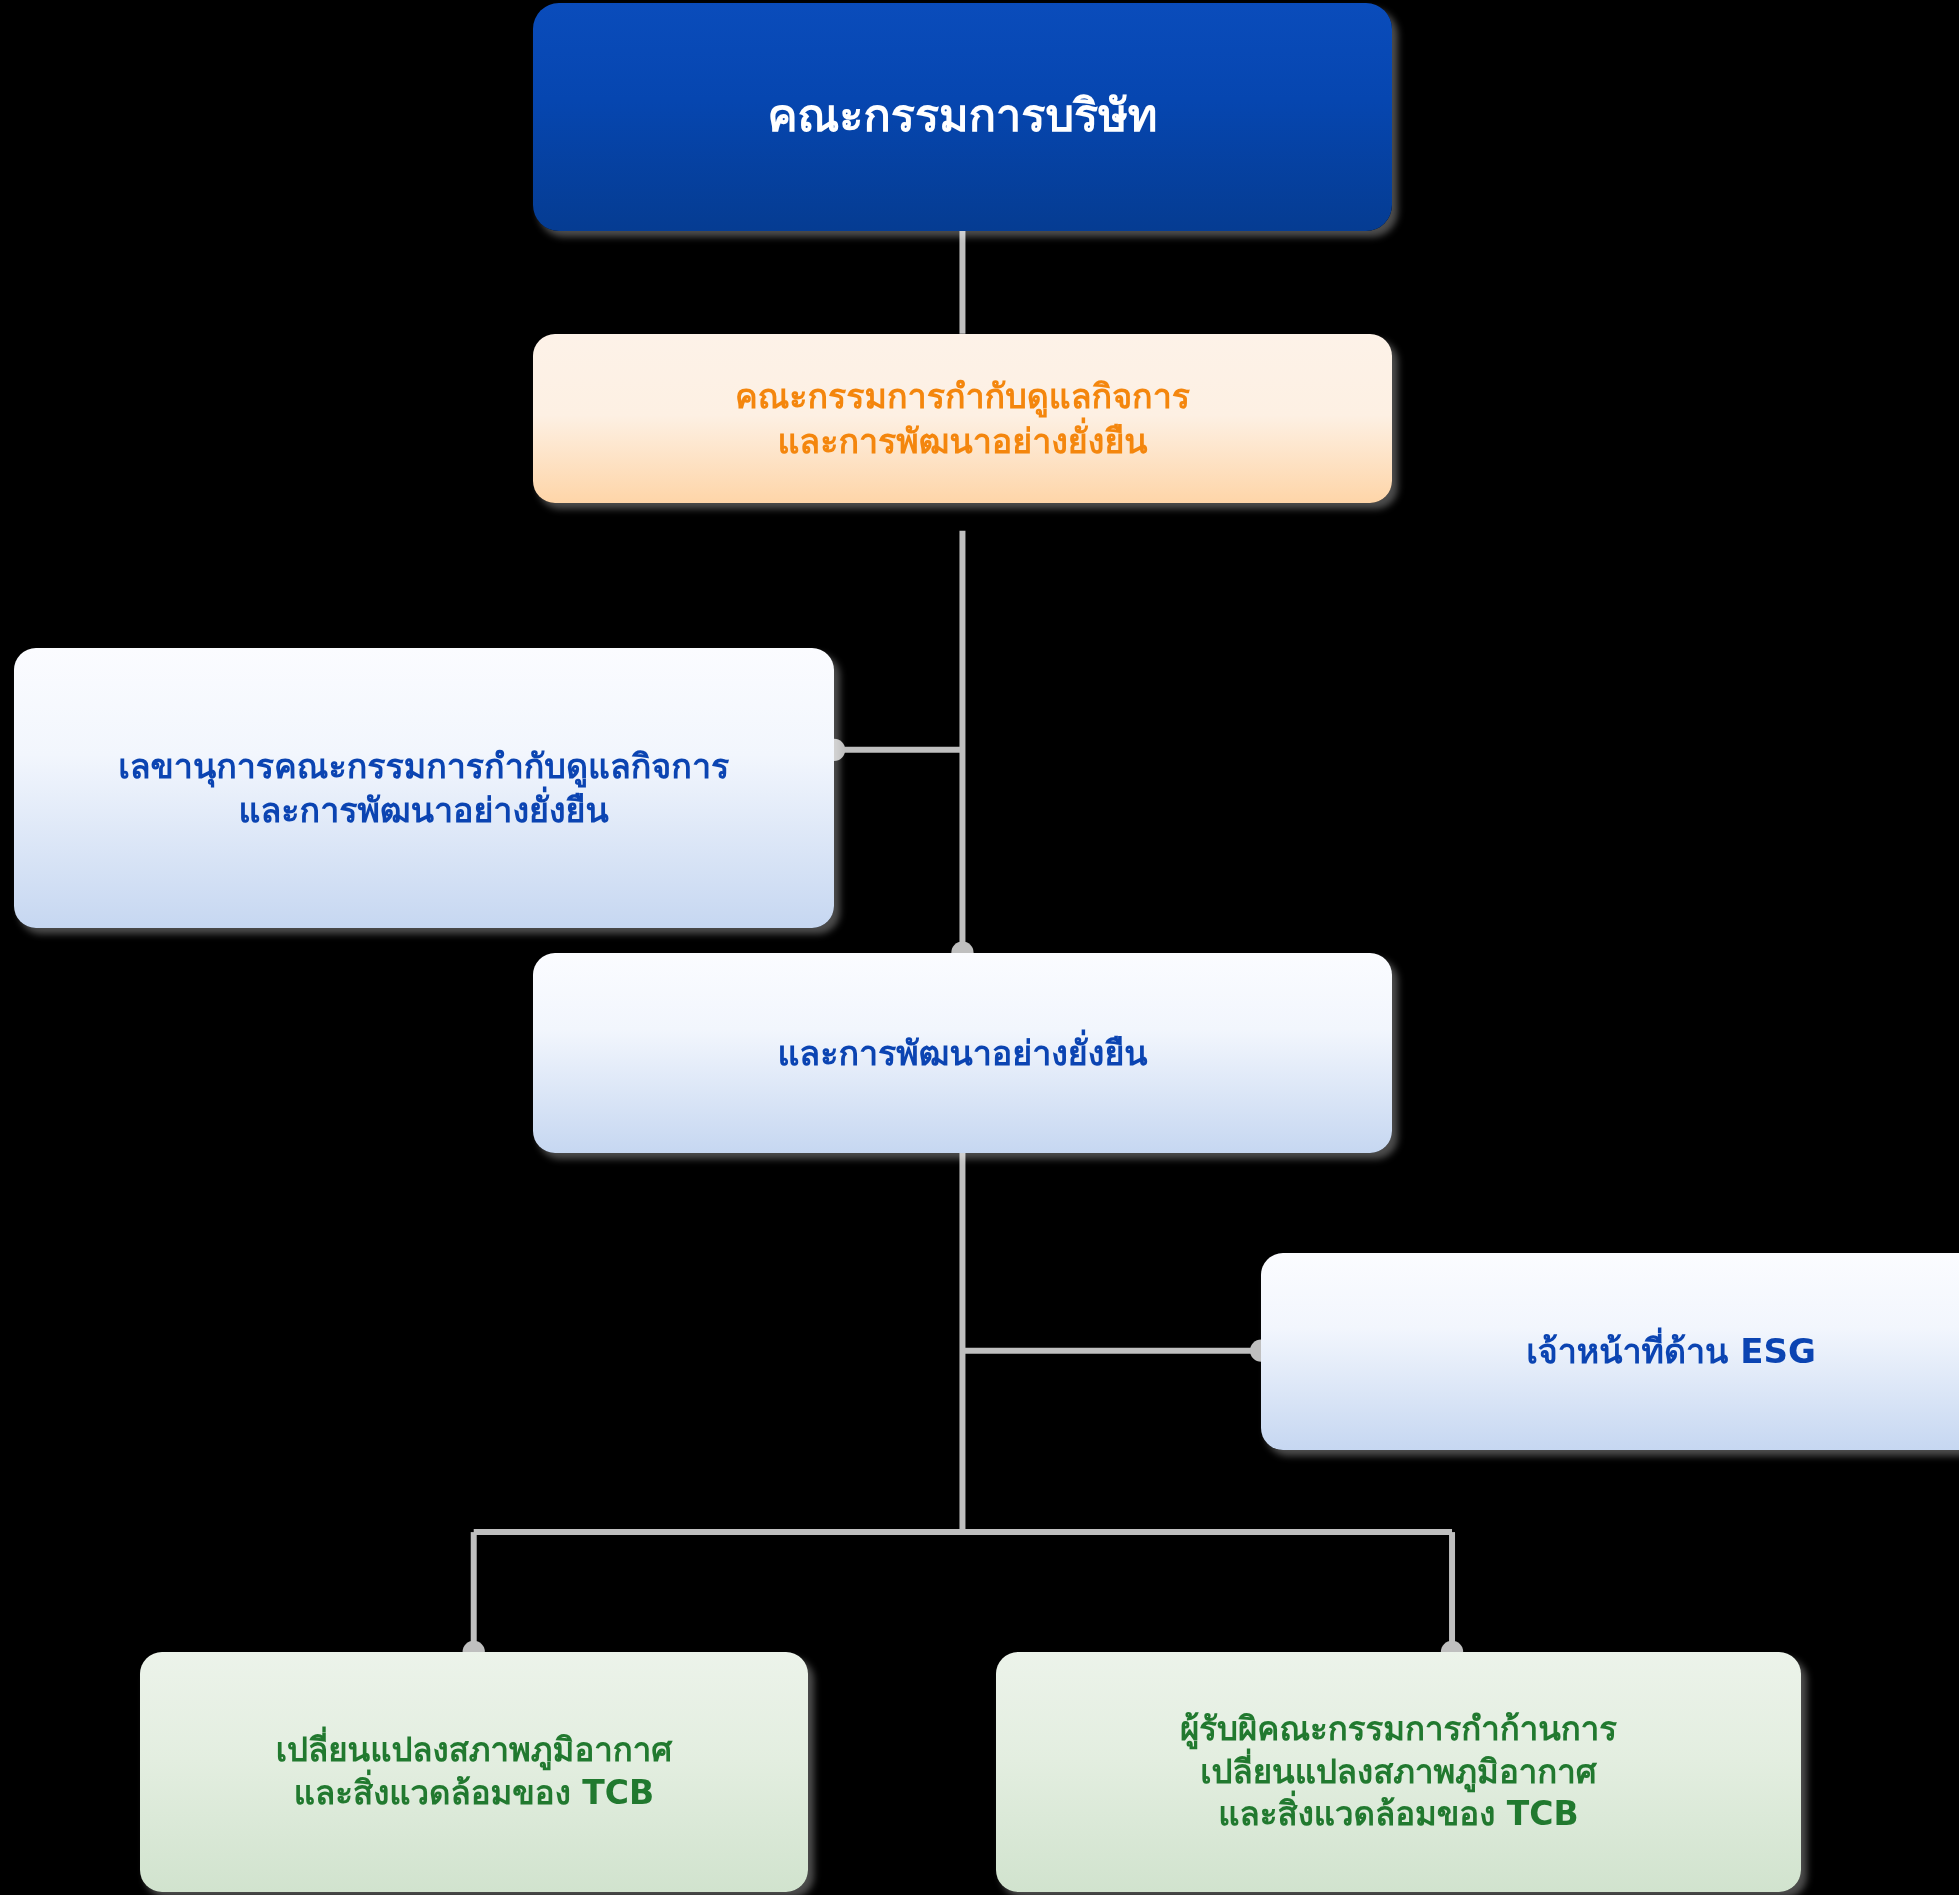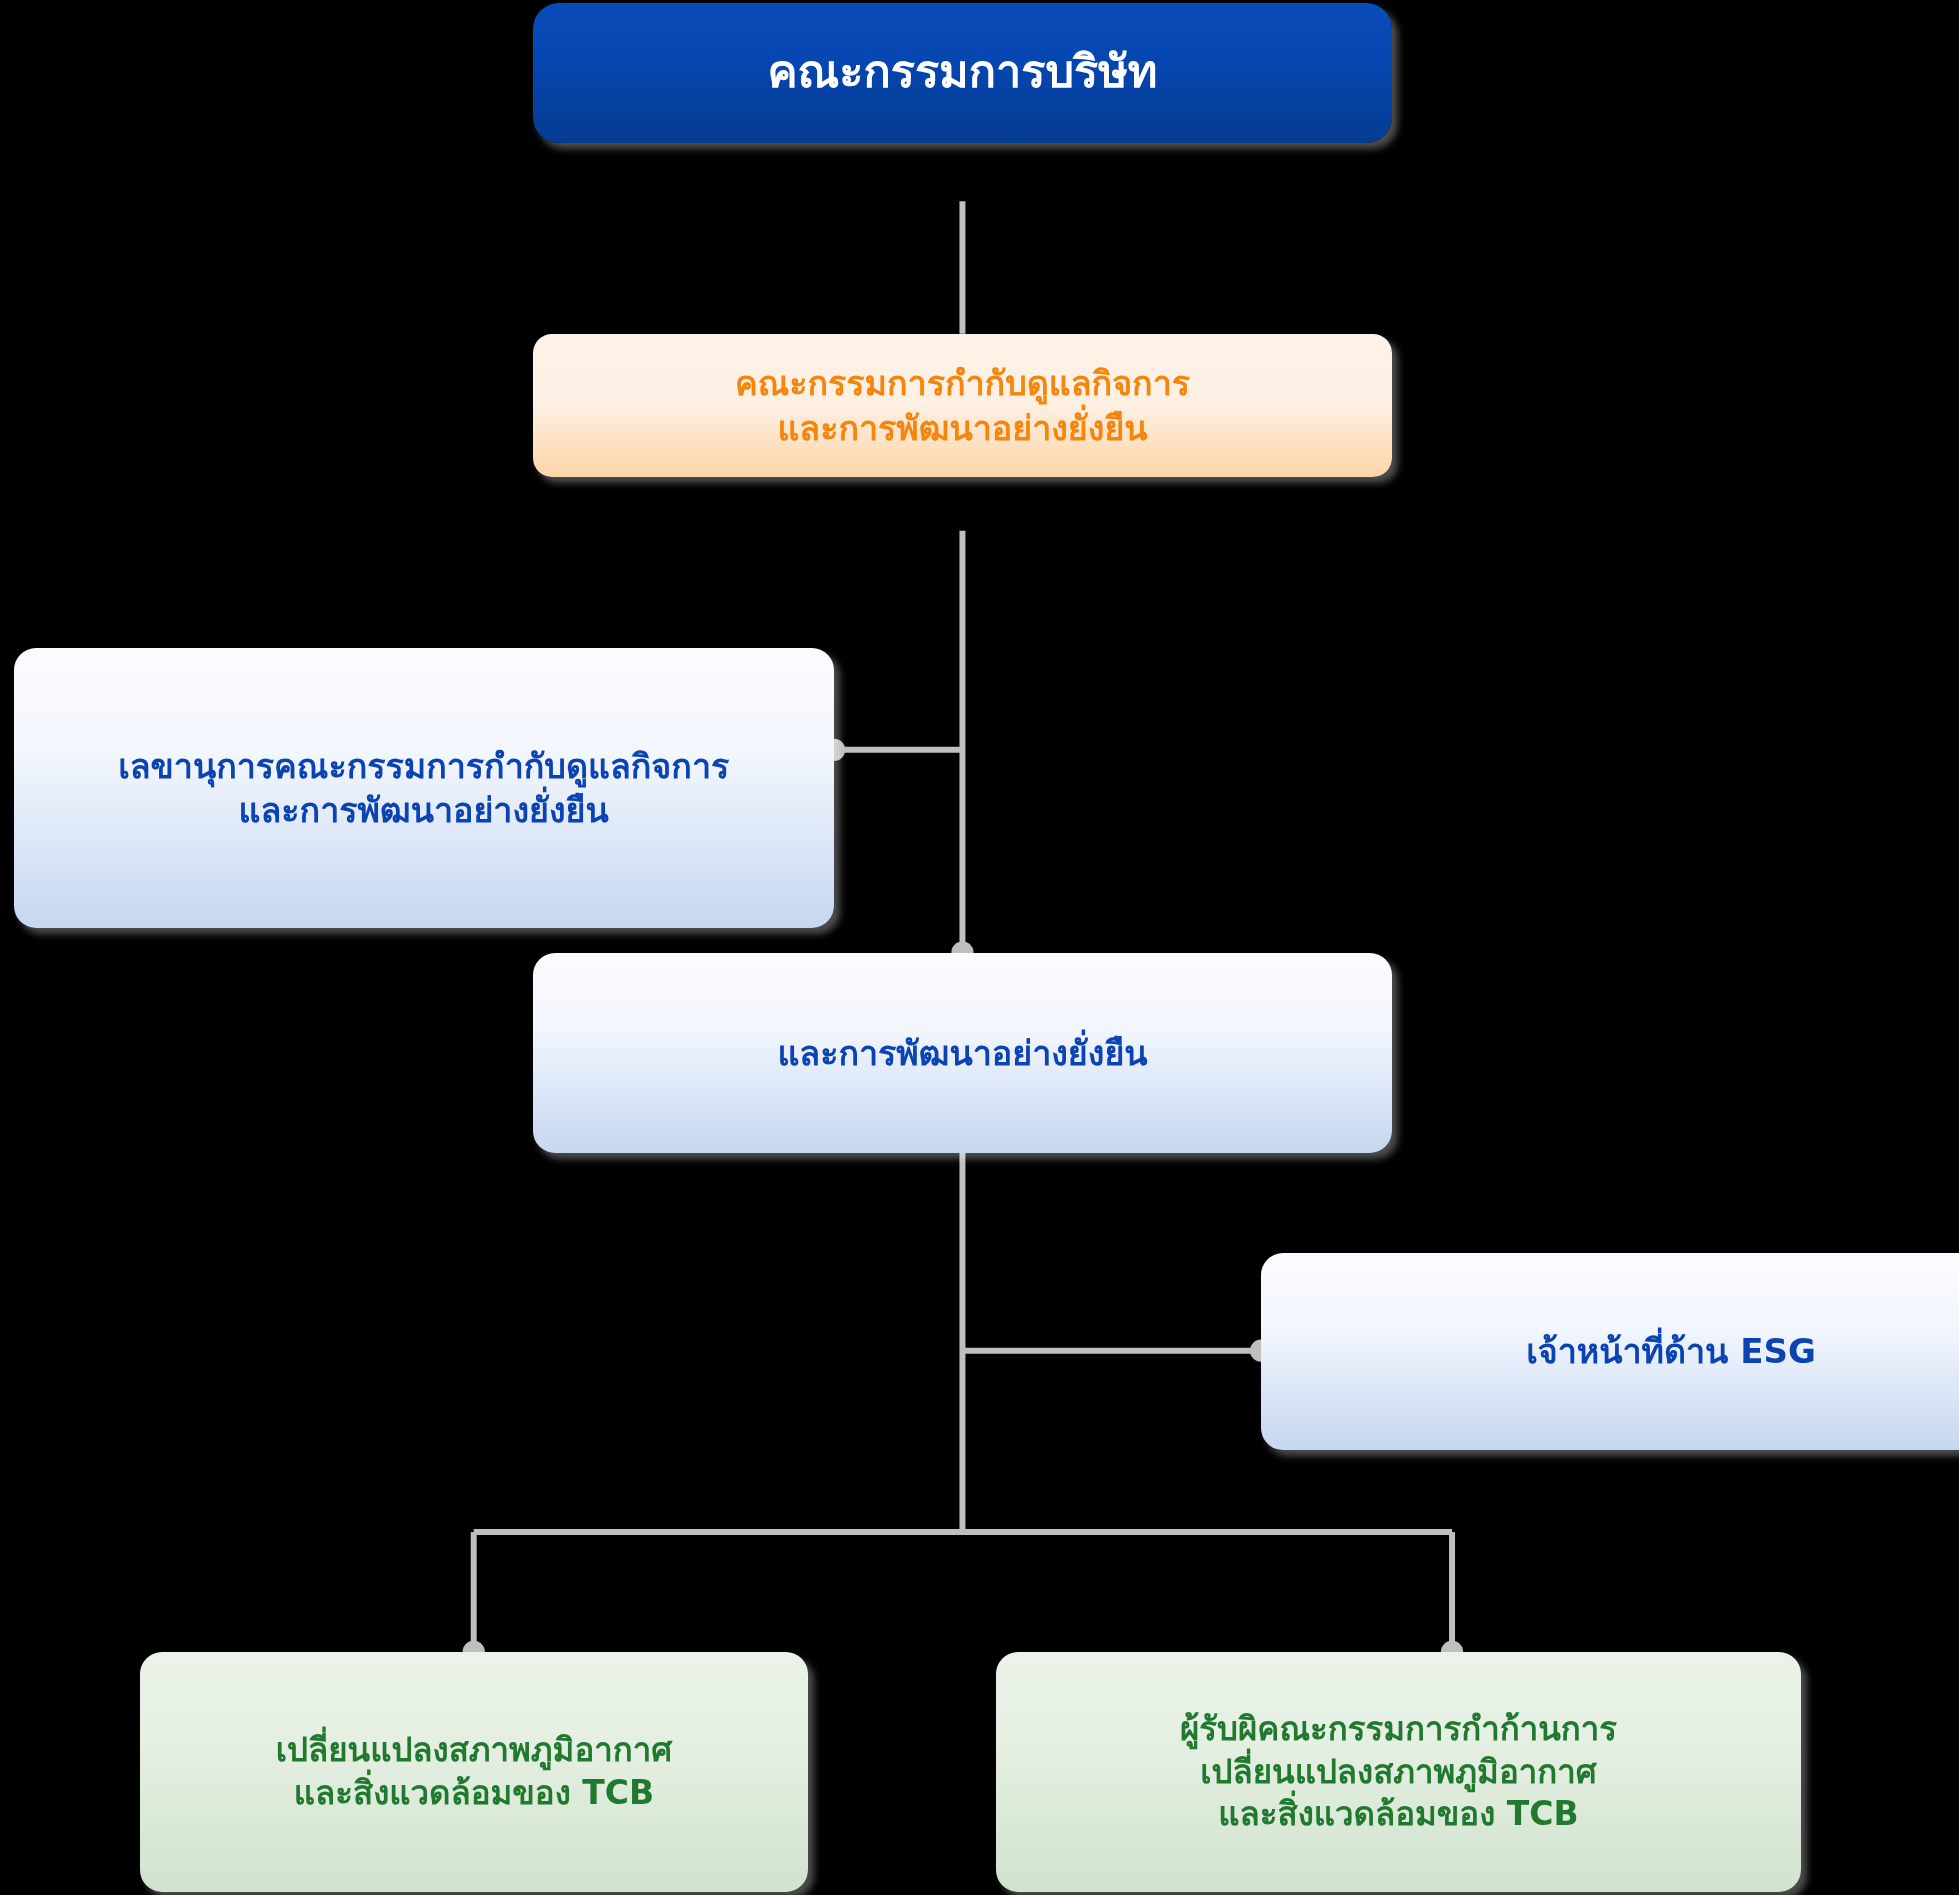--- a/index.html
+++ b/index.html
@@ -48,22 +48,22 @@
     font-size:34px;
   }
   
   .node--green{
     background:linear-gradient(180deg,#ecf3ea 0%,#e3eee0 45%,#d1e3ce 100%);
     color:#21792f;
     font-size:33px;
   }
 
   
-  #node-root      {left:533px; top:2.6px;    width:859px; height:140px;}
-  #node-committee {left:533px; top:334px;  width:859px; height:143px;border-radius:19px;}
+  #node-root      {left:533px; top:2.6px;    width:859px; height:228px;}
+  #node-committee {left:533px; top:334px;  width:859px; height:169px;}
   #node-secretary {left:13.7px;  top:640px;  width:820px;  height:280px;margin-top:8px;}
   #node-director  {left:533px; top:953px; width:859px; height:200px;}
   #node-esg       {left:1261px;top:1253px; width:820px;  height:197px;}
   #node-wg-left   {left:140px; top:1652px; width:668px;  height:240px;}
   #node-wg-right  {left:996px;top:1652px; width:805px;  height:240px;}
 </style>
 </head>
 <body style="background: rgb(0, 0, 0);">
 
 <div id="chart">

